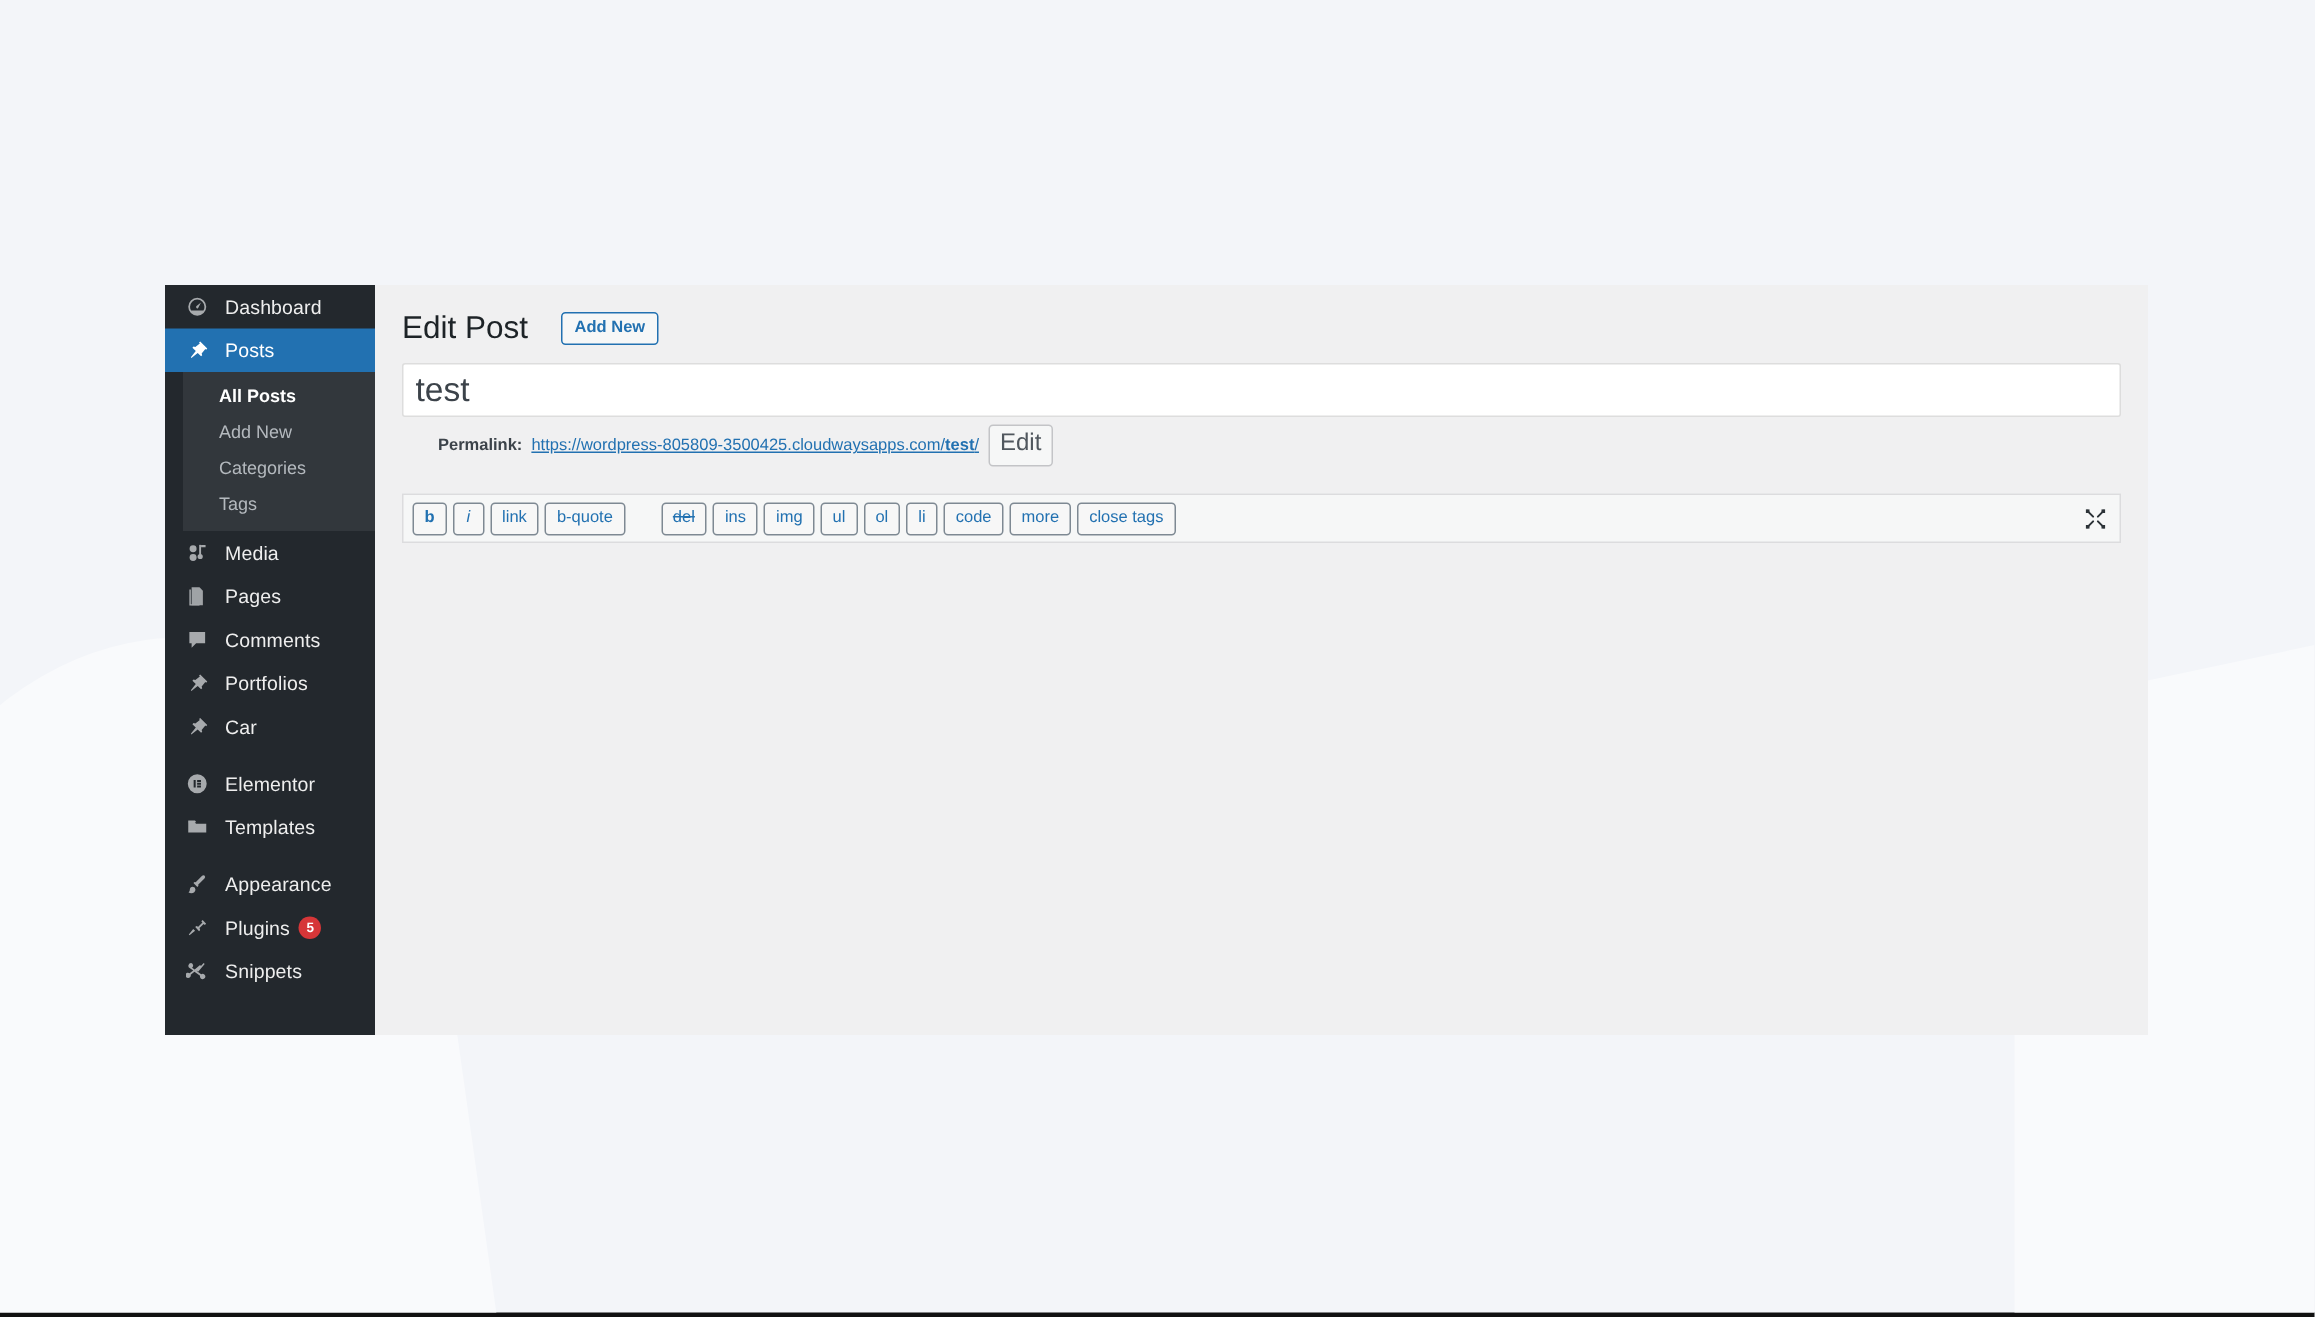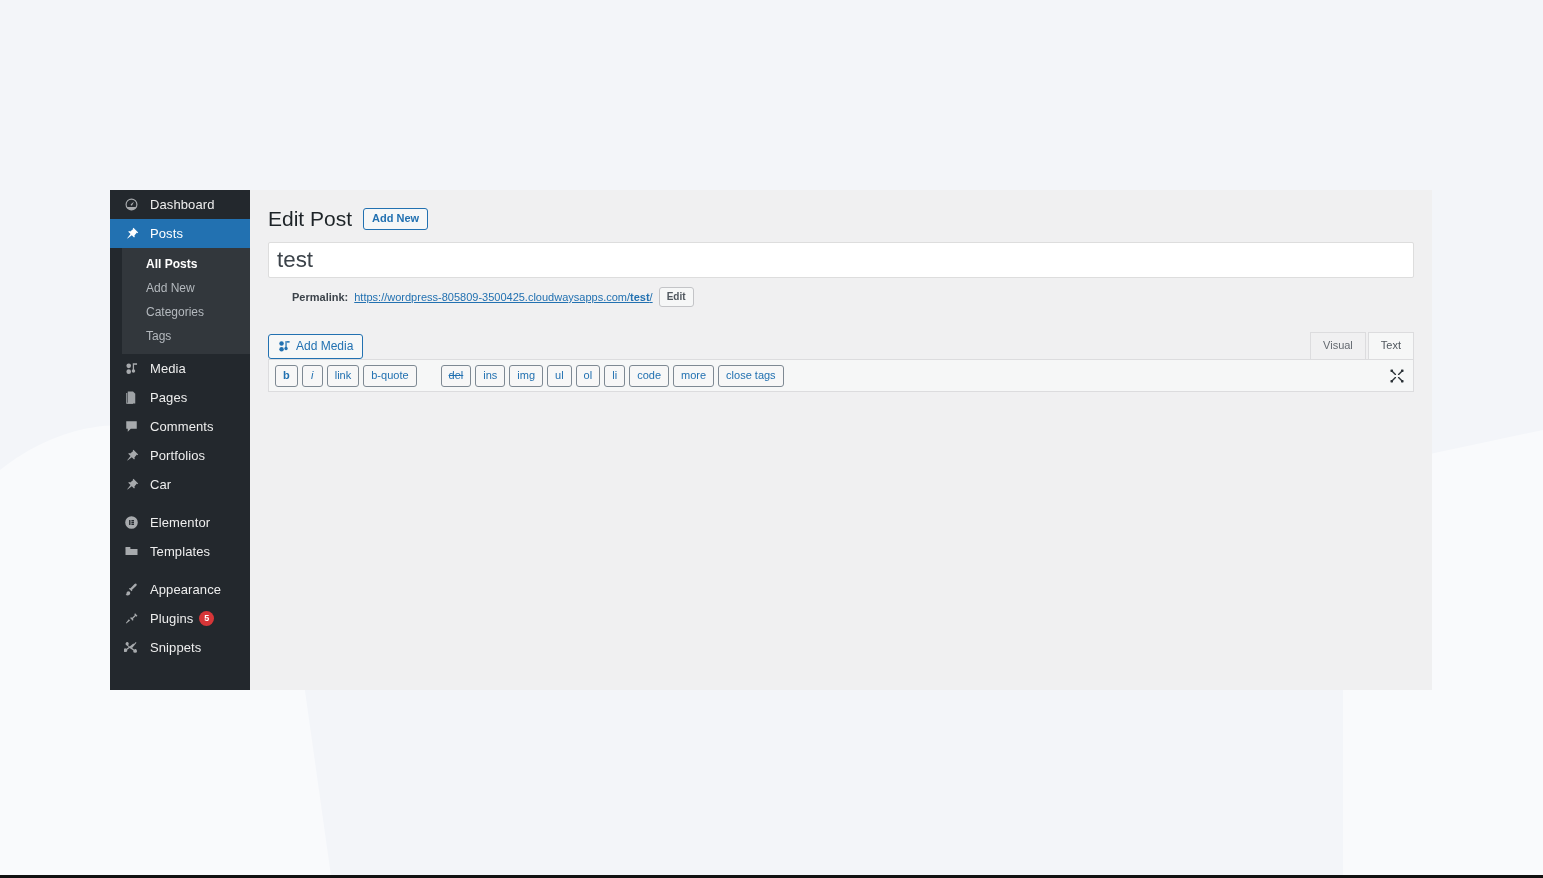--- a/index.html
+++ b/index.html
@@ -119,21 +119,21 @@
   
   .content {
     flex: 1;
     background: #f0f0f1;
     padding: 8px 18px 0 18px;
     position: relative;
   }
   .page-head {
     display: flex;
     align-items: center;
-    gap: 11px;
+    gap: 22px;
     padding: 7px 0 10px 0;
   }
   .page-title {
     font-size: 21px;
     font-weight: 400;
     color: #1d2327;
     line-height: 1.3;
   }
   .page-title-action {
     display: inline-block;
@@ -174,25 +174,24 @@
   .permalink-row .pl-label { font-weight: bold; }
   .permalink-row .pl-link {
     color: #2271b1;
   }
   .permalink-row .pl-link b { font-weight: bold; }
   .pl-edit-btn {
     border: 1px solid #c3c4c7;
     background: #f6f7f7;
     color: #50575e;
     border-radius: 3px;
-    font-size: 10px;
+    font-size: 16px;
     padding: 2px 7px 3px 7px;
     line-height: 1.3;
     cursor: pointer;
-    font-weight: bold;
   }
 
   .editor-wrap { margin-top: 21px; position: relative; }
 
   .media-buttons-row {
     display: flex;
     align-items: flex-end;
     justify-content: space-between;
     height: 30px;
   }
@@ -427,39 +426,20 @@
     <input class="title-input" type="text" value="test" style="">
 
     <div class="permalink-row">
       <span class="pl-label">Permalink:</span>
       <a class="pl-link" href="#"><span>https://wordpress-805809-3500425.cloudwaysapps.com/</span><b>test</b><span>/</span></a>
       <span class="pl-edit-btn">Edit</span>
     </div>
 
     <div class="editor-wrap">
 
-      <div class="media-buttons-row">
-        <span class="insert-media-button">
-          <span>
-            <svg width="14" height="14" viewBox="0 0 20 20" fill="#2271b1" aria-hidden="true">
-              <circle cx="6.5" cy="6.5" r="3.2"></circle>
-              <circle cx="6.5" cy="14.5" r="3.2"></circle>
-              <rect x="12" y="3" width="1.8" height="10"></rect>
-              <path d="M13.8 3h4.2v2.2h-4.2z"></path>
-              <circle cx="12.9" cy="13.6" r="2.4"></circle>
-            </svg>
-          </span>
-          <span>Add Media</span>
-        </span>
-
-        <div class="editor-tabs" id="editor-tabs">
-            <span class="editor-tab">Visual</span>
-            <span class="editor-tab active">Text</span>
-          </div>
-      </div>
 
       <div class="qt-toolbar" id="qt-toolbar">
           <span class="qt-btn is-bold">b</span>
           <span class="qt-btn is-italic">i</span>
           <span class="qt-btn is-underline">link</span>
           <span class="qt-btn ">b-quote</span>
           <span class="qt-btn is-strike">del</span>
           <span class="qt-btn ">ins</span>
           <span class="qt-btn ">img</span>
           <span class="qt-btn ">ul</span>

